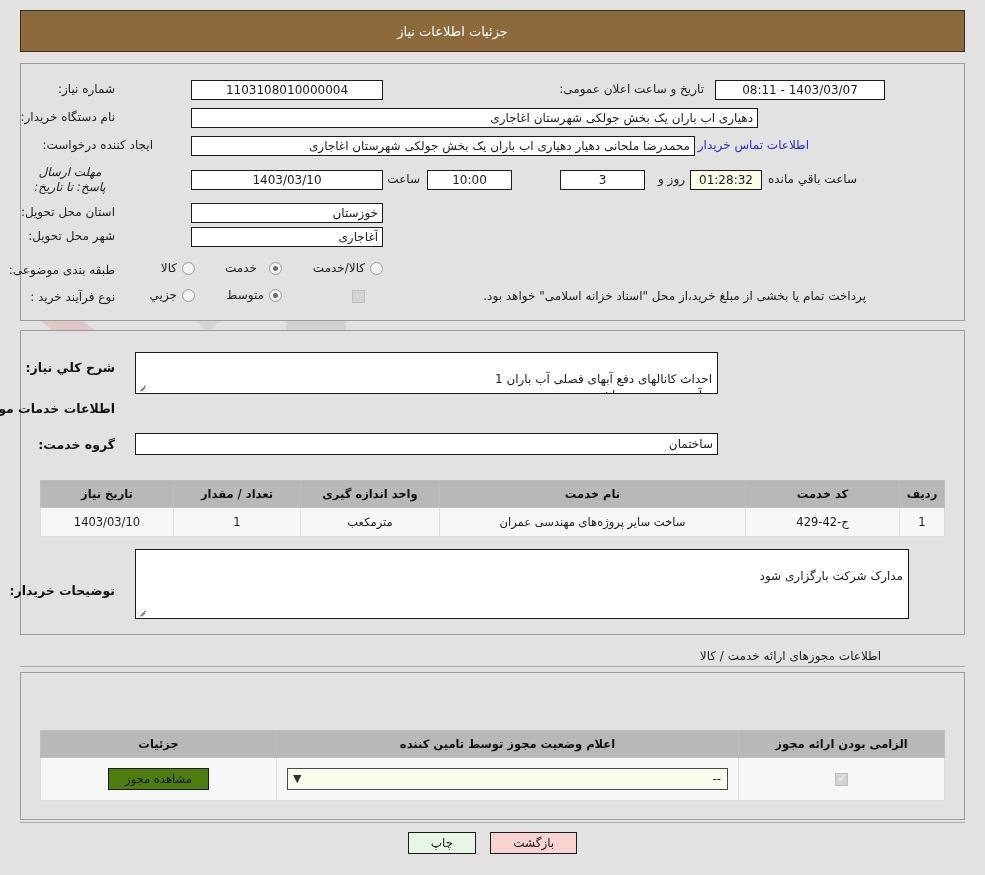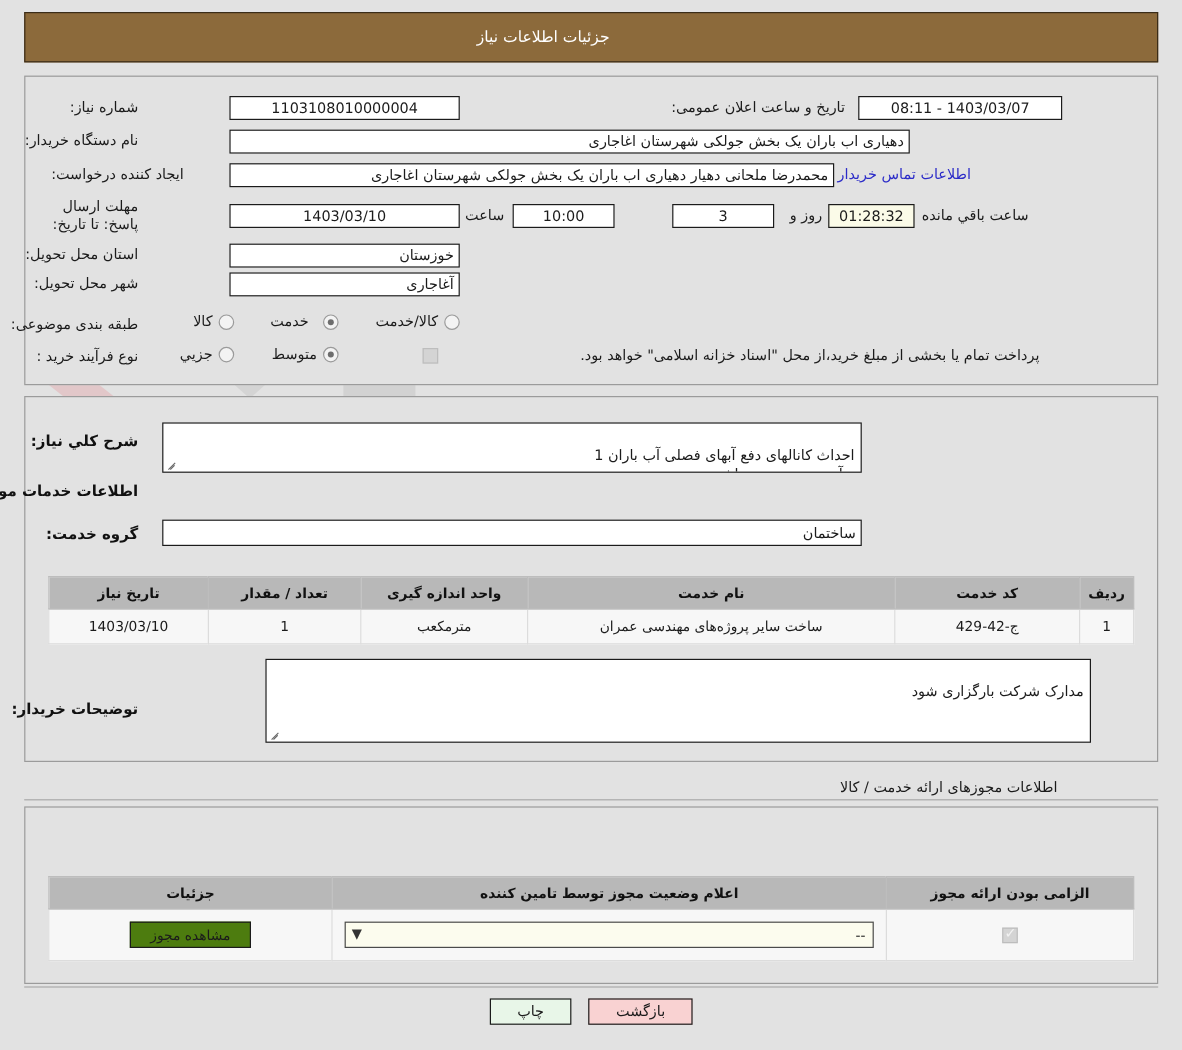--- a/index.html
+++ b/index.html
@@ -115,21 +115,21 @@
   .sep-line {
     position: absolute;
     right: 20px;
     width: 945px;
     height: 0;
     border-top: 1px solid #a9a9a9;
     z-index: 4;
   }
 
   
-  .row { position: absolute; display: flex; align-items: center; }
+  .row { position: absolute; display: flex; align-items: center; text-align: center; }
   .lbl {
     font-size: 12px;
     color: #1b1b1b;
     white-space: nowrap;
     font-family: "DejaVu Sans", sans-serif;
   }
   .fld {
     background: #ffffff;
     border: 1px solid #1b1b1b;
     box-sizing: border-box;
@@ -351,21 +351,21 @@
   </div>
   <div class="fld right" style="position:absolute; top:108px; right:227px; width:567px; z-index:6;">دهیاری اب باران یک بخش جولکی شهرستان اغاجاری</div>
 
   <div class="row" style="top:138px; right:832px; z-index:6;">
     <span class="lbl">ایجاد کننده درخواست:</span>
   </div>
   <div class="fld right" style="position:absolute; top:136px; right:290px; width:504px; z-index:6;">محمدرضا ملحانی دهیار دهیاری اب باران یک بخش جولکی شهرستان اغاجاری</div>
   <div class="linkish" style="position:absolute; top:138px; right:176px; z-index:6;">اطلاعات تماس خریدار</div>
 
   <div class="row" style="top:165px; right:870px; width:90px; z-index:6;">
-    <span class="lbl" style="white-space:normal; line-height:15px;">مهلت ارسال پاسخ: تا تاریخ:</span>
+    <span class="lbl" style="white-space:normal; line-height:15px;font-style:italic;">مهلت ارسال پاسخ: تا تاریخ:</span>
   </div>
   <div class="fld center" style="position:absolute; top:170px; right:602px; width:192px; z-index:6;">1403/03/10</div>
   <span class="lbl" style="position:absolute; top:172px; right:565px; z-index:6;">ساعت</span>
   <div class="fld center" style="position:absolute; top:170px; right:473px; width:85px; z-index:6;">10:00</div>
   <div class="fld center" style="position:absolute; top:170px; right:340px; width:85px; z-index:6;">3</div>
   <span class="lbl" style="position:absolute; top:172px; right:300px; z-index:6;">روز و</span>
   <div class="fld cream" style="position:absolute; top:170px; right:223px; width:72px; z-index:6;">01:28:32</div>
   <span class="lbl" style="position:absolute; top:172px; right:128px; z-index:6;">ساعت باقي مانده</span>
 
   <div class="row" style="top:205px; right:870px; z-index:6;">
@@ -439,21 +439,21 @@
         <td>ج-42-429</td>
         <td>ساخت سایر پروژه‌های مهندسی عمران</td>
         <td>مترمکعب</td>
         <td>1</td>
         <td>1403/03/10</td>
       </tr>
     </tbody>
   </table>
 
   <span class="bold-cap" style="position:absolute; top:583px; right:870px; z-index:6;">توضیحات خریدار:</span>
-  <div class="ta" style="top:549px; right:76px; width:688px; height:70px; z-index:6; text-align:right;">
+  <div class="ta" style="top:549px; right:76px; width:774px; height:70px; z-index:6; text-align:right;">
     <span>مدارک شرکت بارگزاری شود</span>
     <span class="grip"></span>
   </div>
 
   <span class="small-note" style="position:absolute; top:649px; right:104px; z-index:6;">اطلاعات مجوزهای ارائه خدمت / کالا</span>
   <div class="sep-line" style="top:666px;"></div>
 
   <div class="panel bottom"></div>
 
   <table class="grid" style="top:730px; right:40px; width:905px; z-index:6;">

